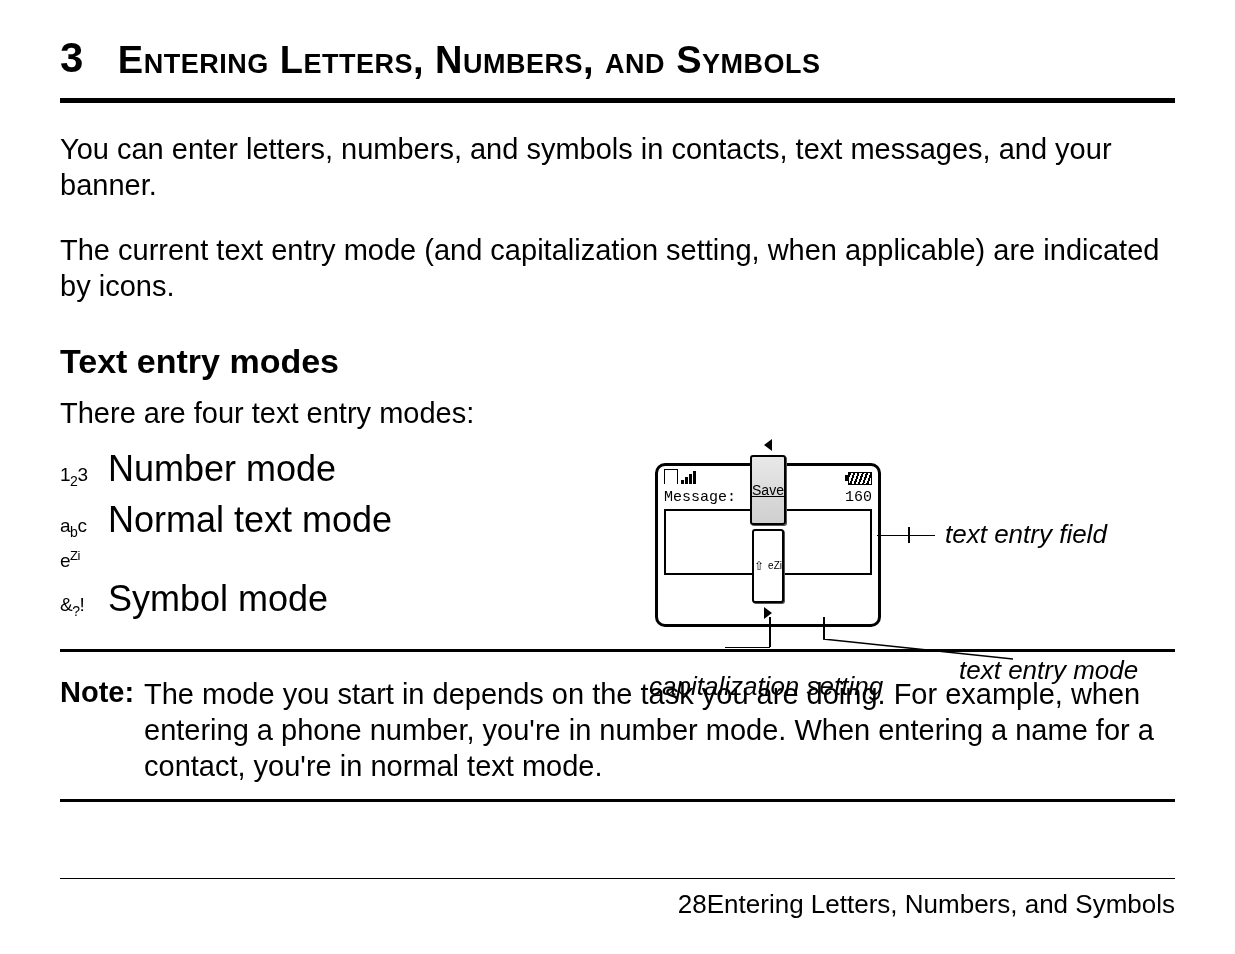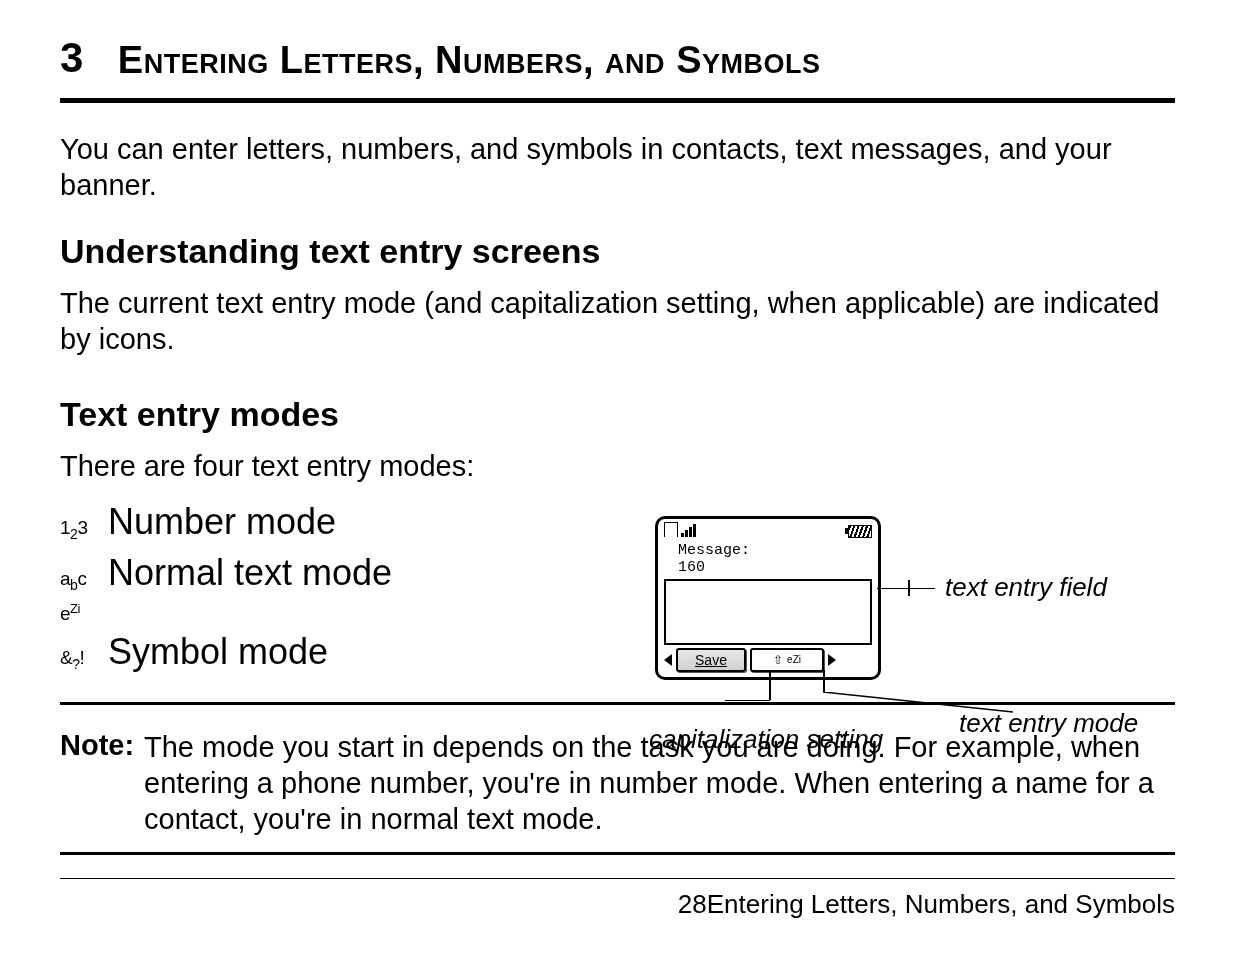--- a/index.html
+++ b/index.html
@@ -84,36 +84,36 @@
   .phone .status {
     display: flex;
     justify-content: space-between;
     align-items: center;
     padding: 3px 6px 0 6px;
     font-size: 15px;
   }
   .phone .msg-row {
     display: flex;
     justify-content: space-between;
-    padding: 0 6px 2px 20px;
+    padding: 0 6px 2px 6px;
     font-size: 15px;
-    flex-direction: column;
   }
   .phone .entry {
     margin: 1px 6px 0 6px;
     height: 62px;
     border: 2px solid #000;
     background: #fff;
   }
   .phone .softkeys {
     position: absolute;
     left: 6px; right: 6px; bottom: 5px;
     display: flex;
     align-items: center;
     gap: 4px;
+    flex-direction: column;
   }
   .lt-tri, .rt-tri {
     width: 0; height: 0;
     border-top: 6px solid transparent;
     border-bottom: 6px solid transparent;
   }
   .lt-tri { border-right: 8px solid #000; }
   .rt-tri { border-left: 8px solid #000; }
   .softkey {
     height: 20px;
@@ -190,21 +190,20 @@
 
 <div class="page">
 
   <div class="chapter-head">
     <span class="num">3</span>
     <span class="title">Entering Letters, Numbers, and Symbols</span>
   </div>
 
   <p class="body">You can enter letters, numbers, and symbols in contacts, text messages, and your banner.</p>
 
-  <h2 class="section">Understanding text entry screens</h2>
   <p class="body">The current text entry mode (and capitalization setting, when applicable) are indicated by icons.</p>
 
   <div class="two-col">
     <div class="col-left">
       <h2 class="section">Text entry modes</h2>
       <p class="body" style="margin-bottom:15px">There are four text entry modes:</p>
 
       <div class="mode-list">
         <div class="mode-row">
           <div class="mode-icon-box"><span>1</span><sub>2</sub><span>3</span></div>

